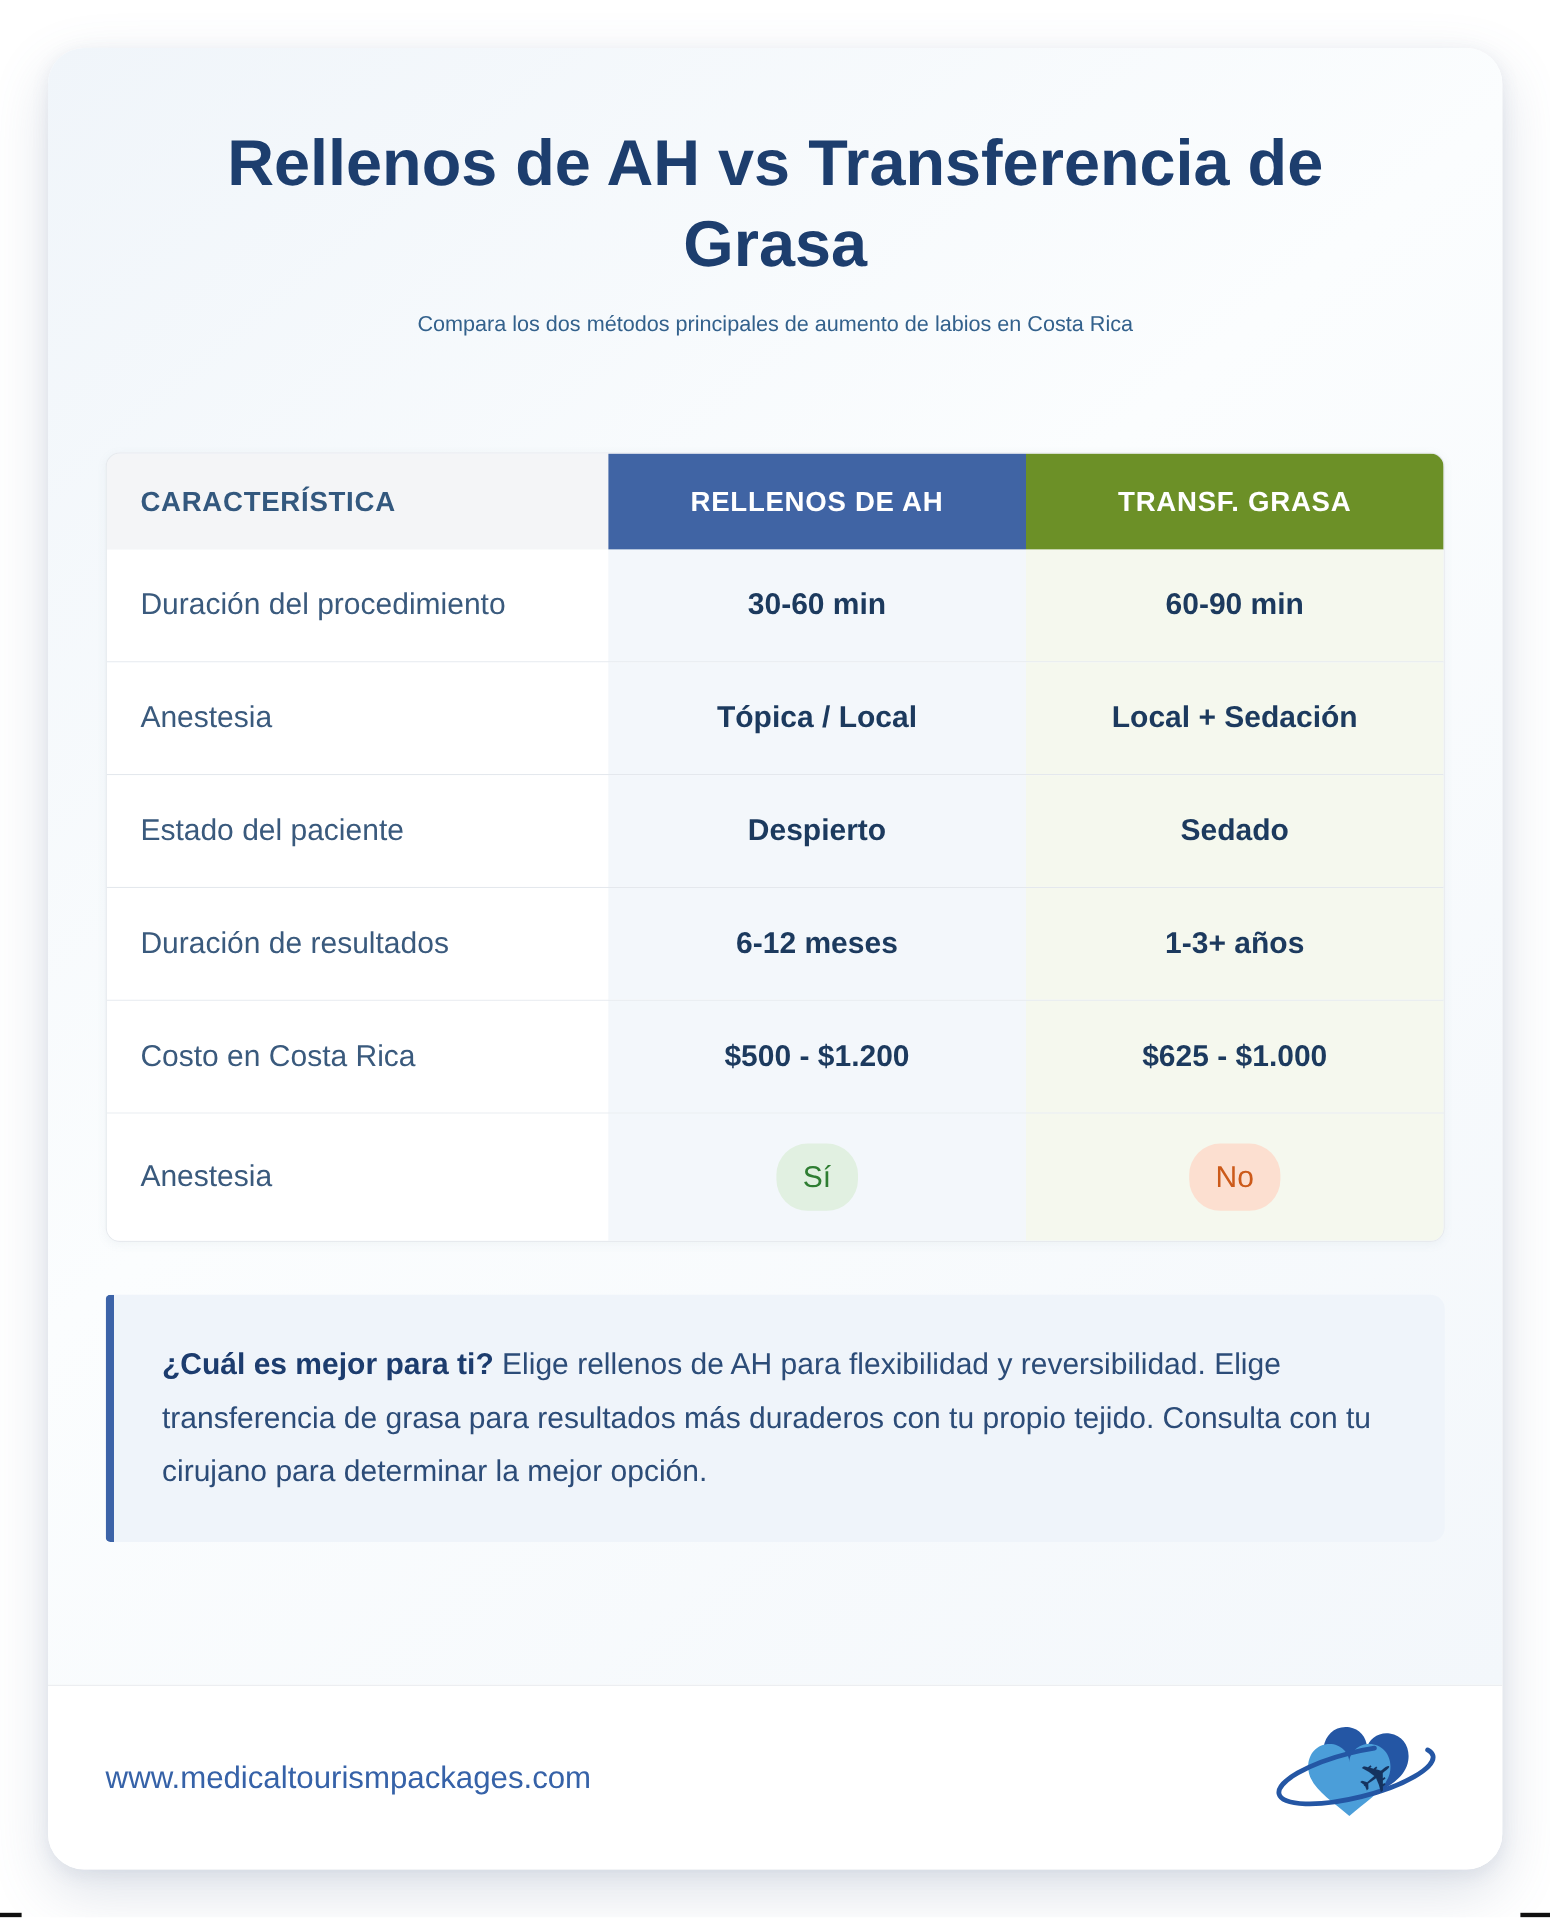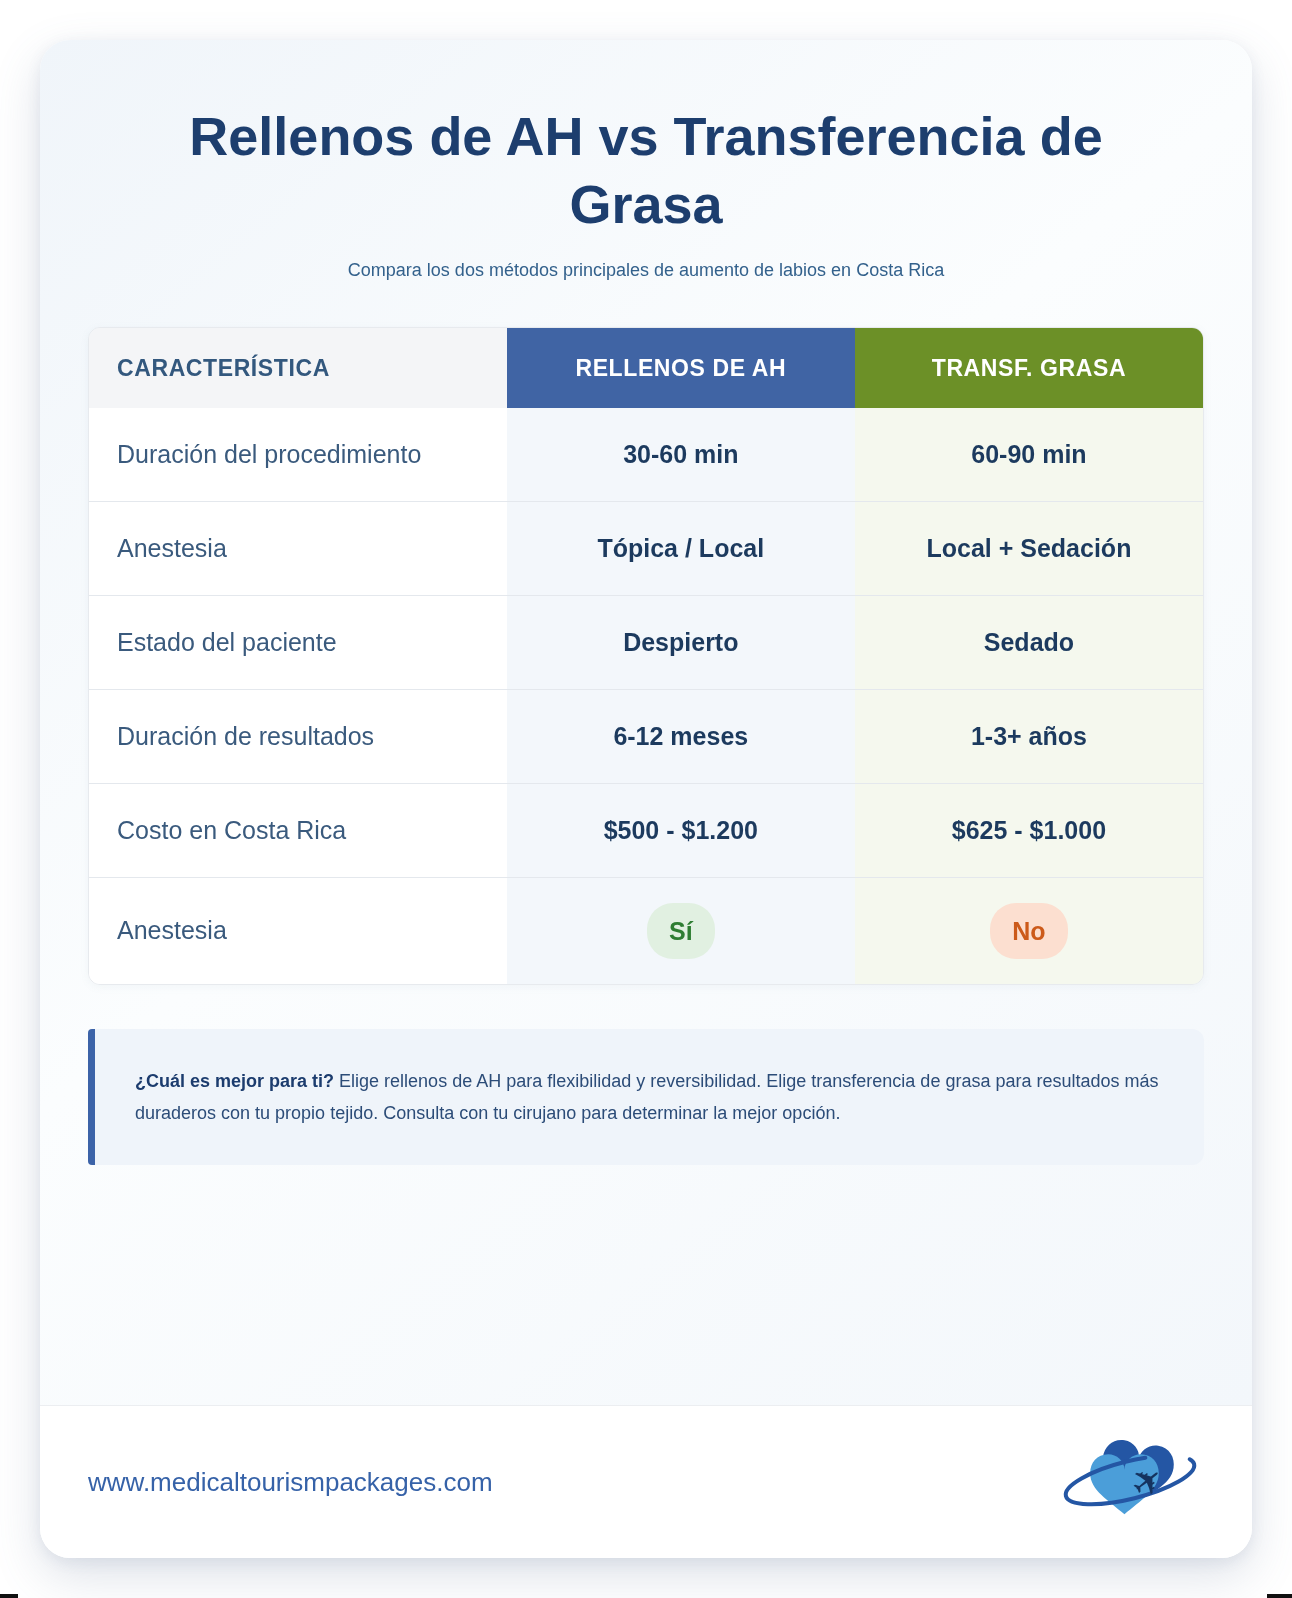--- a/index.html
+++ b/index.html
@@ -53,21 +53,21 @@
     margin:10px auto;
   }
   .page-subtitle{
     margin-top:22px;
     font-size:18px;
     color:#33618c;
     text-align:center;
   }
   
   .ctable{
-    margin-top:46px;
+    margin-top:96px;
     border-radius:12px;
     overflow:hidden;
     border:1px solid #e7eaee;
     box-shadow:0 2px 8px rgba(120,135,160,.07);
   }
   .grid3{display:grid;grid-template-columns:37.5% 31.25% 31.25%;}
   .hcell{
     min-height:80px;
     display:flex;align-items:center;justify-content:center;
     font-weight:bold;font-size:23px;letter-spacing:.6px;
@@ -96,34 +96,34 @@
     font-weight:normal;
   }
   .cell-ha{background:var(--col-blue-bg);color:var(--value-navy);font-weight:bold;}
   .cell-fat{background:var(--col-green-bg);color:var(--value-navy);font-weight:bold;}
   .trow:nth-child(6) .cell{min-height:106px;}
   .trow:nth-child(7) .cell{min-height:128px;}
   .pill{
     display:inline-block;
     padding:13px 22px;
     border-radius:26px;
-    font-weight:bold;
+    font-weight:normal;
     font-size:25px;
     line-height:1.2;
   }
   .pill-yes{background:var(--pill-yes-bg);color:var(--pill-yes-text);}
   .pill-no{background:var(--pill-no-bg);color:var(--pill-no-text);}
   
   .callout{
     margin-top:44px;
     background:var(--callout-bg);
     border-left:7px solid var(--callout-border);
     border-radius:4px 12px 12px 4px;
     padding:36px 40px;
-    font-size:18px;
+    font-size:25px;
     line-height:1.78;
     color:#2c4c78;
   }
   .callout-lead{font-weight:bold;color:#1c3c6e;}
   
   .footer{
     background:#ffffff;
     border-top:1px solid #eceef1;
     padding:24px 48px;
     min-height:131px;

